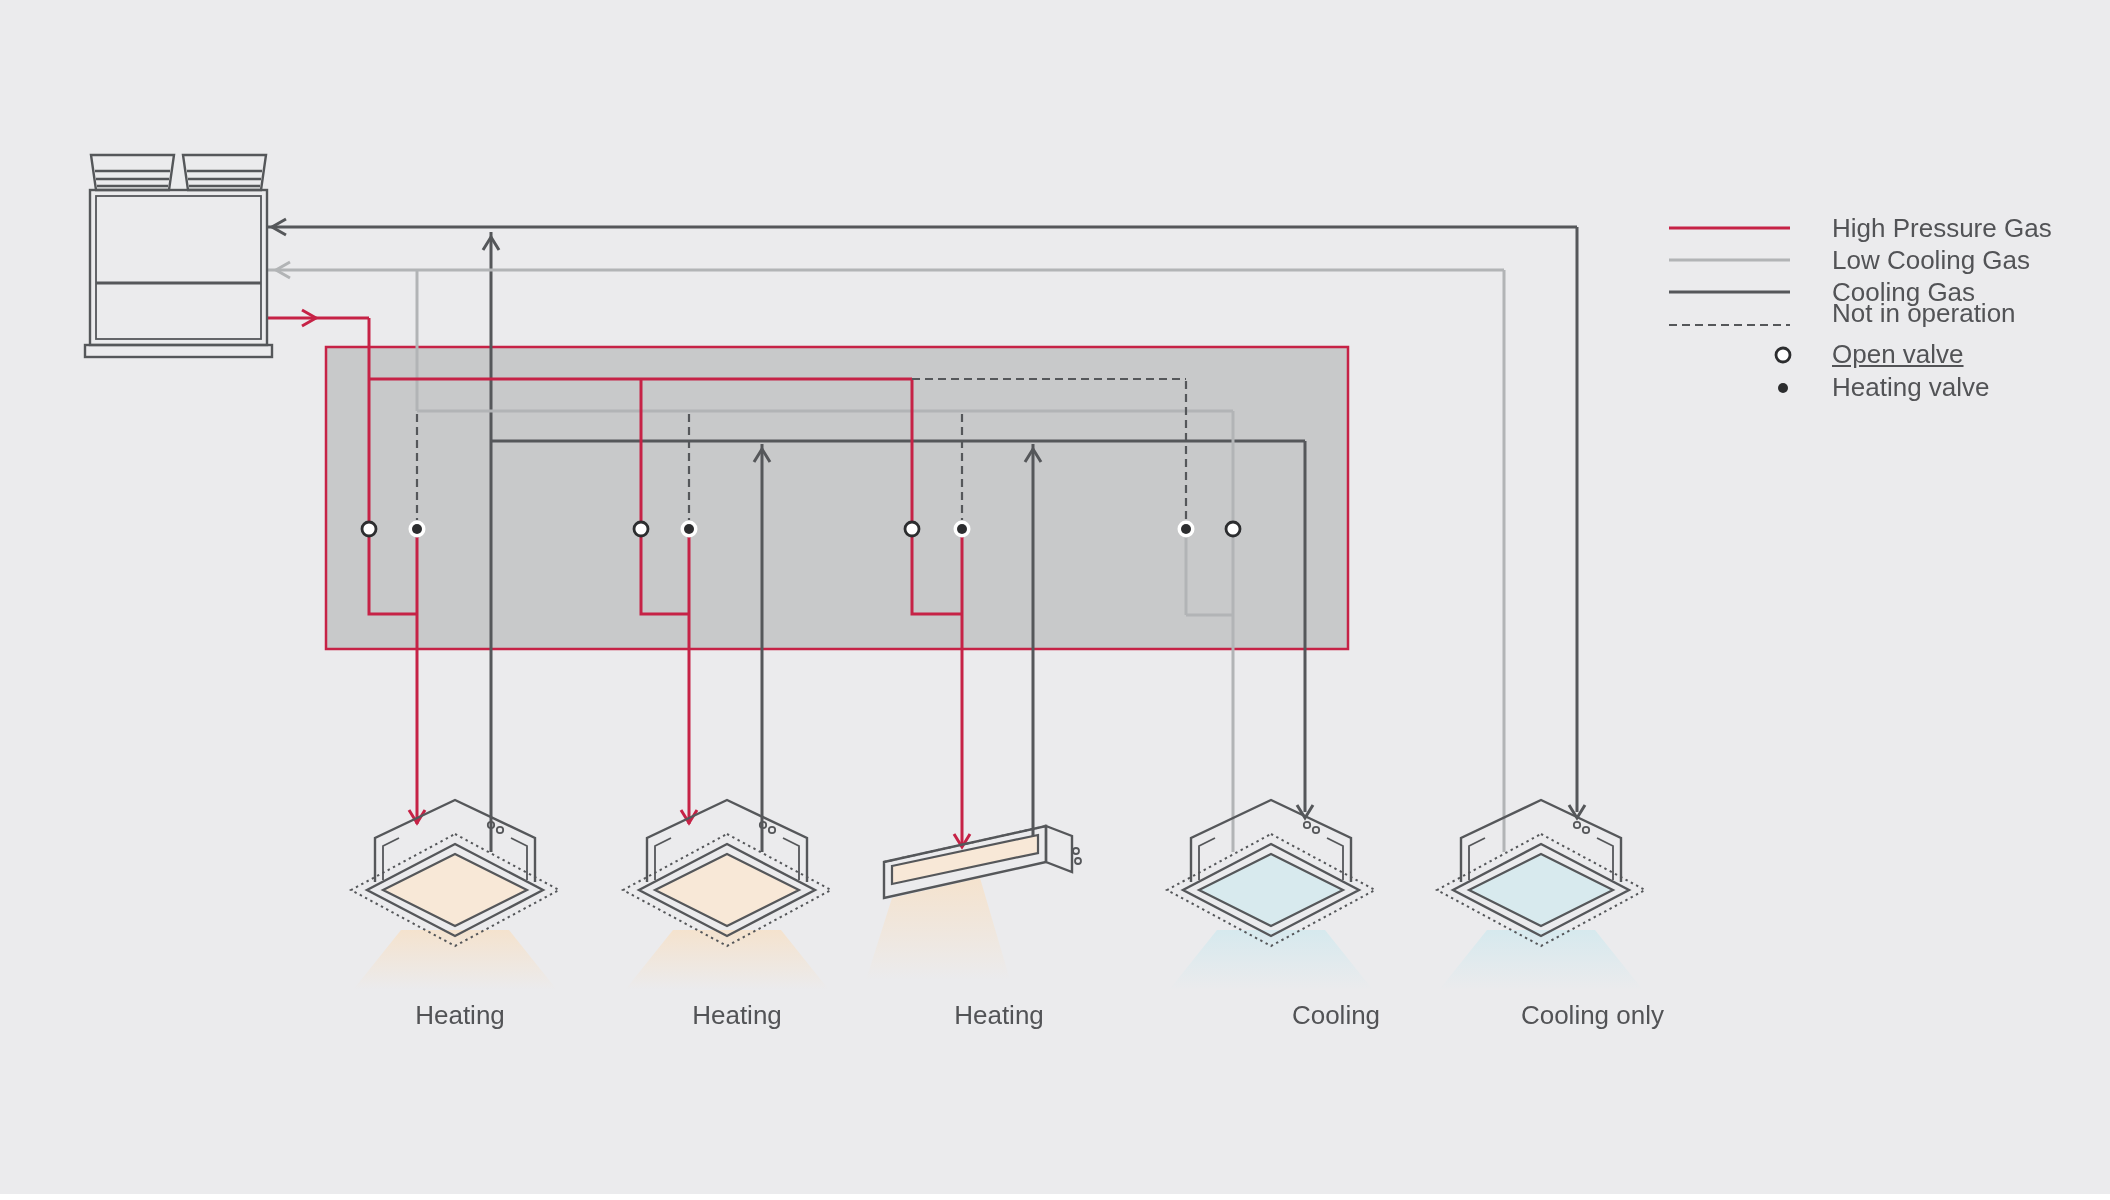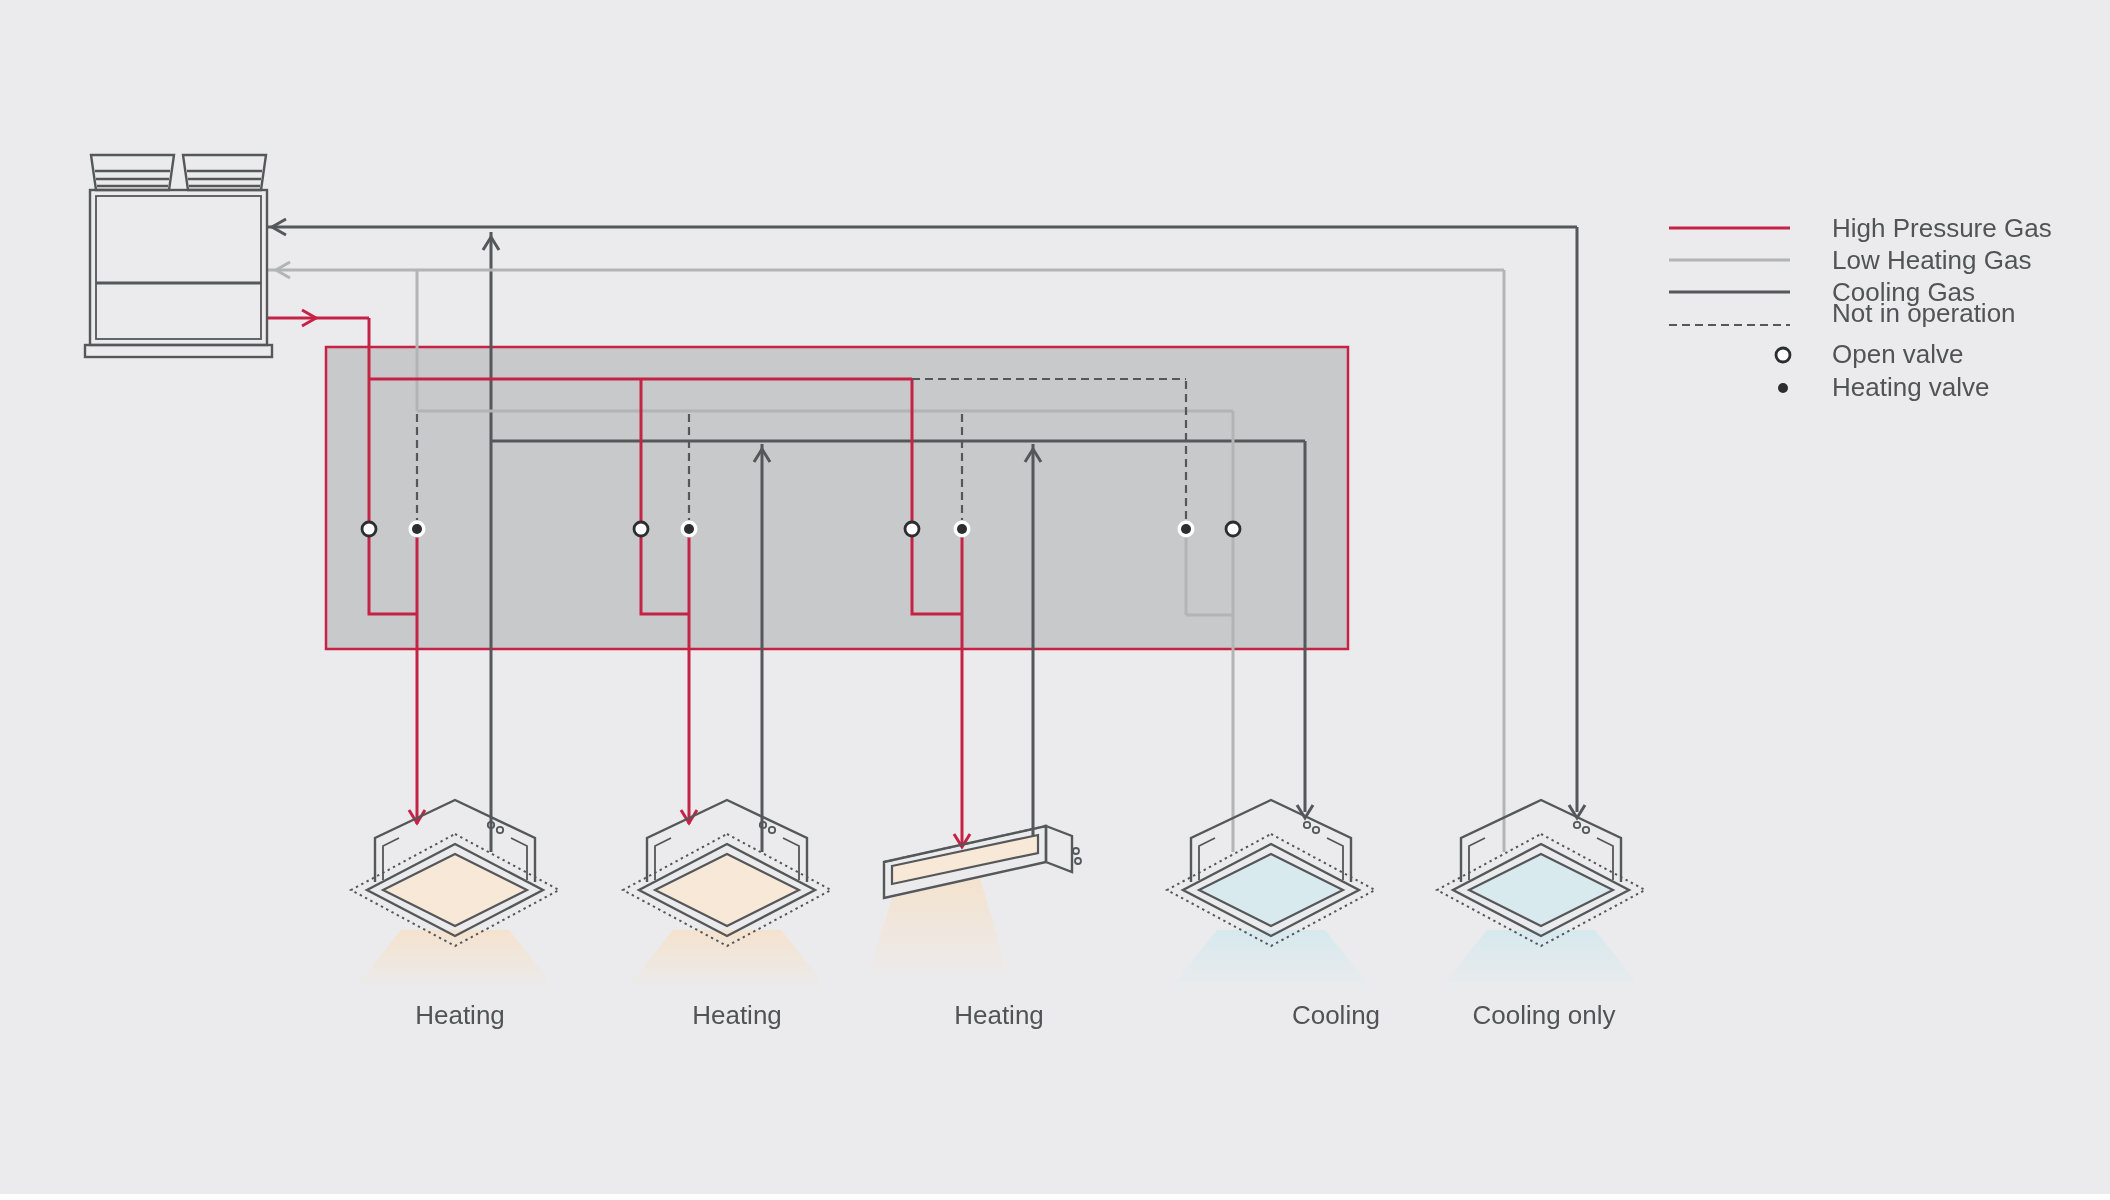--- a/index.html
+++ b/index.html
@@ -30,23 +30,23 @@
   .label{
     position:absolute;
     color:var(--text,#525356);
     font-size:26px;
     line-height:30px;
     white-space:nowrap;
   }
   .chbox-label{left:945px;top:309px;width:400px;text-align:right;font-weight:bold;font-size:27px;}
   .legend-label{left:1832px;}
   .lg-0{top:213px;} .lg-1{top:245px;} .lg-2{top:277px;}
-  .lg-3{top:298px;} .lg-4{top:339px;} .lg-5{top:372px;}
+  .lg-3{top:298px;} .lg-4{top:339px;text-decoration:underline;} .lg-5{top:372px;}
   .unit-label{width:240px;text-align:center;top:1000px;}
-  .ul-0{left:340px;} .ul-1{left:617px;} .ul-2{left:879px;} .ul-3{left:1216px;} .ul-4{left:1424px;}
+  .ul-0{left:340px;} .ul-1{left:617px;} .ul-2{left:879px;} .ul-3{left:1216px;} .ul-4{left:1424px;text-align:right;}
 
   .bottom-strip{position:absolute;left:0;bottom:0;width:100%;height:6px;background:#ffffff;}
 </style>
 </head>
 <body>
 
 <div id="stage">
 
 <svg id="diagram-svg" width="2110" height="1200" viewBox="0 0 2110 1200">
   <defs>
@@ -197,21 +197,21 @@
     <path class="lp" d="M1669,260 H1790"></path>
     <path class="lq" d="M1669,292 H1790"></path>
     <path class="dash" d="M1669,325 H1790"></path>
     <circle class="valve-open" cx="1783" cy="355" r="7"></circle>
     <circle class="valve-dot" cx="1783" cy="388" r="5"></circle>
   </g>
 </svg>
 
 
 <div class="label legend-label lg-0">High Pressure Gas</div>
-<div class="label legend-label lg-1">Low Heating Gas</div>
+<div class="label legend-label lg-1">Low Cooling Gas</div>
 <div class="label legend-label lg-2">Cooling Gas</div>
 <div class="label legend-label lg-3">Not in operation</div>
 <div class="label legend-label lg-4">Open valve</div>
 <div class="label legend-label lg-5">Heating valve</div>
 
 <div class="label unit-label ul-0">Heating</div>
 <div class="label unit-label ul-1">Heating</div>
 <div class="label unit-label ul-2">Heating</div>
 <div class="label unit-label ul-3">Cooling</div>
 <div class="label unit-label ul-4">Cooling only</div>

